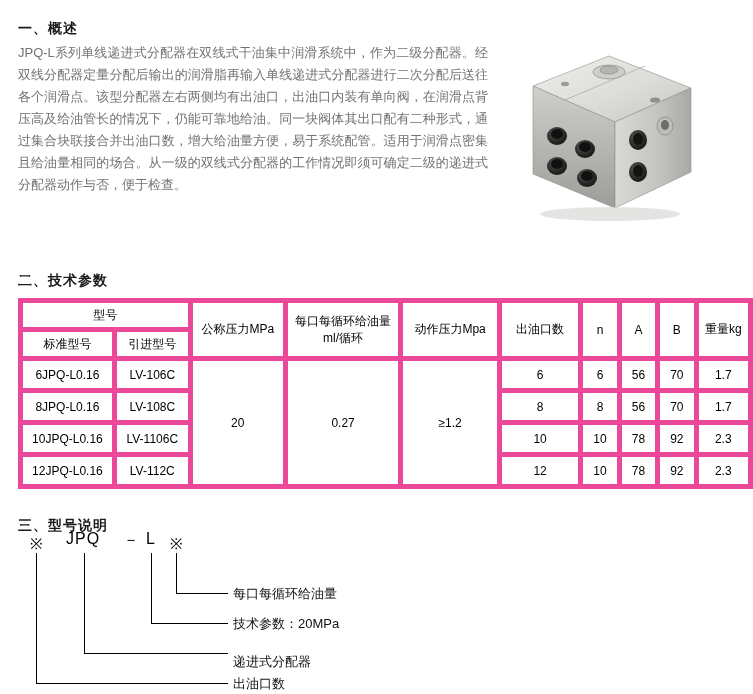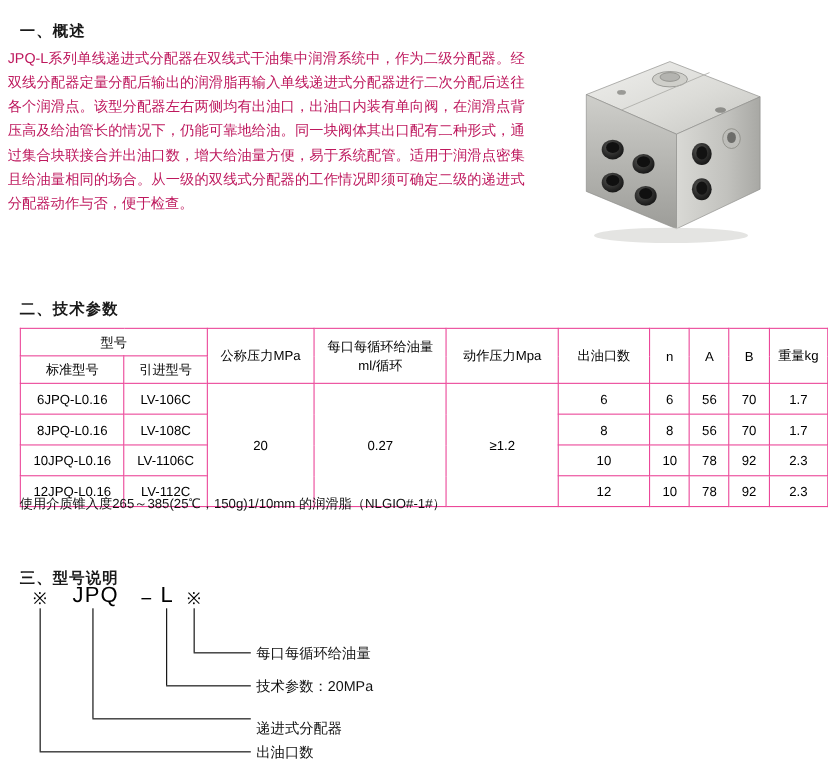--- a/index.html
+++ b/index.html
@@ -29,26 +29,26 @@
     color: #1a1a1a;
     letter-spacing: 1px;
   }
   #sec1-heading { left: 18px; top: 20px; }
   #sec2-heading { left: 18px; top: 272px; font-family: Liberation Serif, serif; }
   #sec3-heading { left: 18px; top: 517px; }
 
   
   #overview-text {
     position: absolute;
-    left: 7px;
+    left: 18px;
     top: 42px;
     width: 470px;
     font-size: 13px;
     line-height: 22px;
-    color: #be185d;
+    color: #737373;
     text-align: justify;
   }
 
   
   #product-photo {
     position: absolute;
     left: 505px;
     top: 44px;
     width: 200px;
     height: 180px;
@@ -56,21 +56,21 @@
 
   
   #spec-table {
     position: absolute;
     left: 18px;
     top: 298px;
     border-collapse: collapse;
     font-size: 12px;
   }
   #spec-table td, #spec-table th {
-    border: 1px solid #ec4899;
+    border: 5px solid #ec4899;
     text-align: center;
     vertical-align: middle;
     font-weight: normal;
     padding: 0 2px;
     color: #000;
   }
   #spec-table .hdr-row td { height: 24px; }
   #spec-table .body-row td { height: 27px; }
   .c-model { width: 92px; }
   .c-import { width: 72px; }
@@ -99,21 +99,21 @@
     width: 700px;
     height: 160px;
   }
   .mark {
     position: absolute;
     font-size: 15px;
     color: #000;
   }
   .code-text {
     position: absolute;
-    font-size: 20px;
+    font-size: 16px;
     color: #000;
     letter-spacing: 1px;
   }
   .vline {
     position: absolute;
     width: 1px;
     background: #000;
   }
   .hline {
     position: absolute;
@@ -257,21 +257,20 @@
         <td>LV-112C</td>
         <td>12</td>
         <td>10</td>
         <td>78</td>
         <td>92</td>
         <td>2.3</td>
       </tr>
     </tbody>
   </table>
 
-  <div id="table-note">使用介质锥入度265～385(25℃，150g)1/10mm 的润滑脂（NLGIO#-1#）</div>
 
   <div class="section-heading" id="sec3-heading">三、型号说明</div>
 
   <div id="model-diagram">
 
     <div class="mark" style="left:12px; top:8px;">※</div>
     <div class="code-text" style="left:48px; top:5px;">JPQ</div>
     <div class="code-text" style="left:105px; top:5px;">－</div>
     <div class="code-text" style="left:128px; top:5px;">L</div>
     <div class="mark" style="left:152px; top:8px;">※</div>

